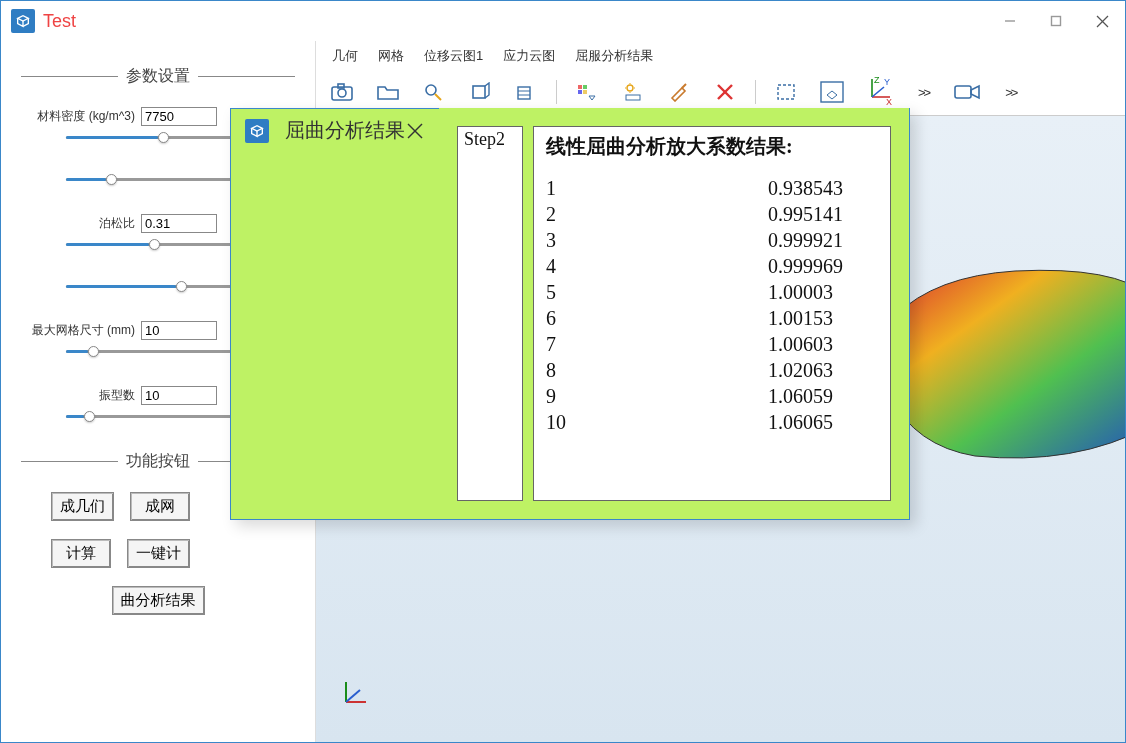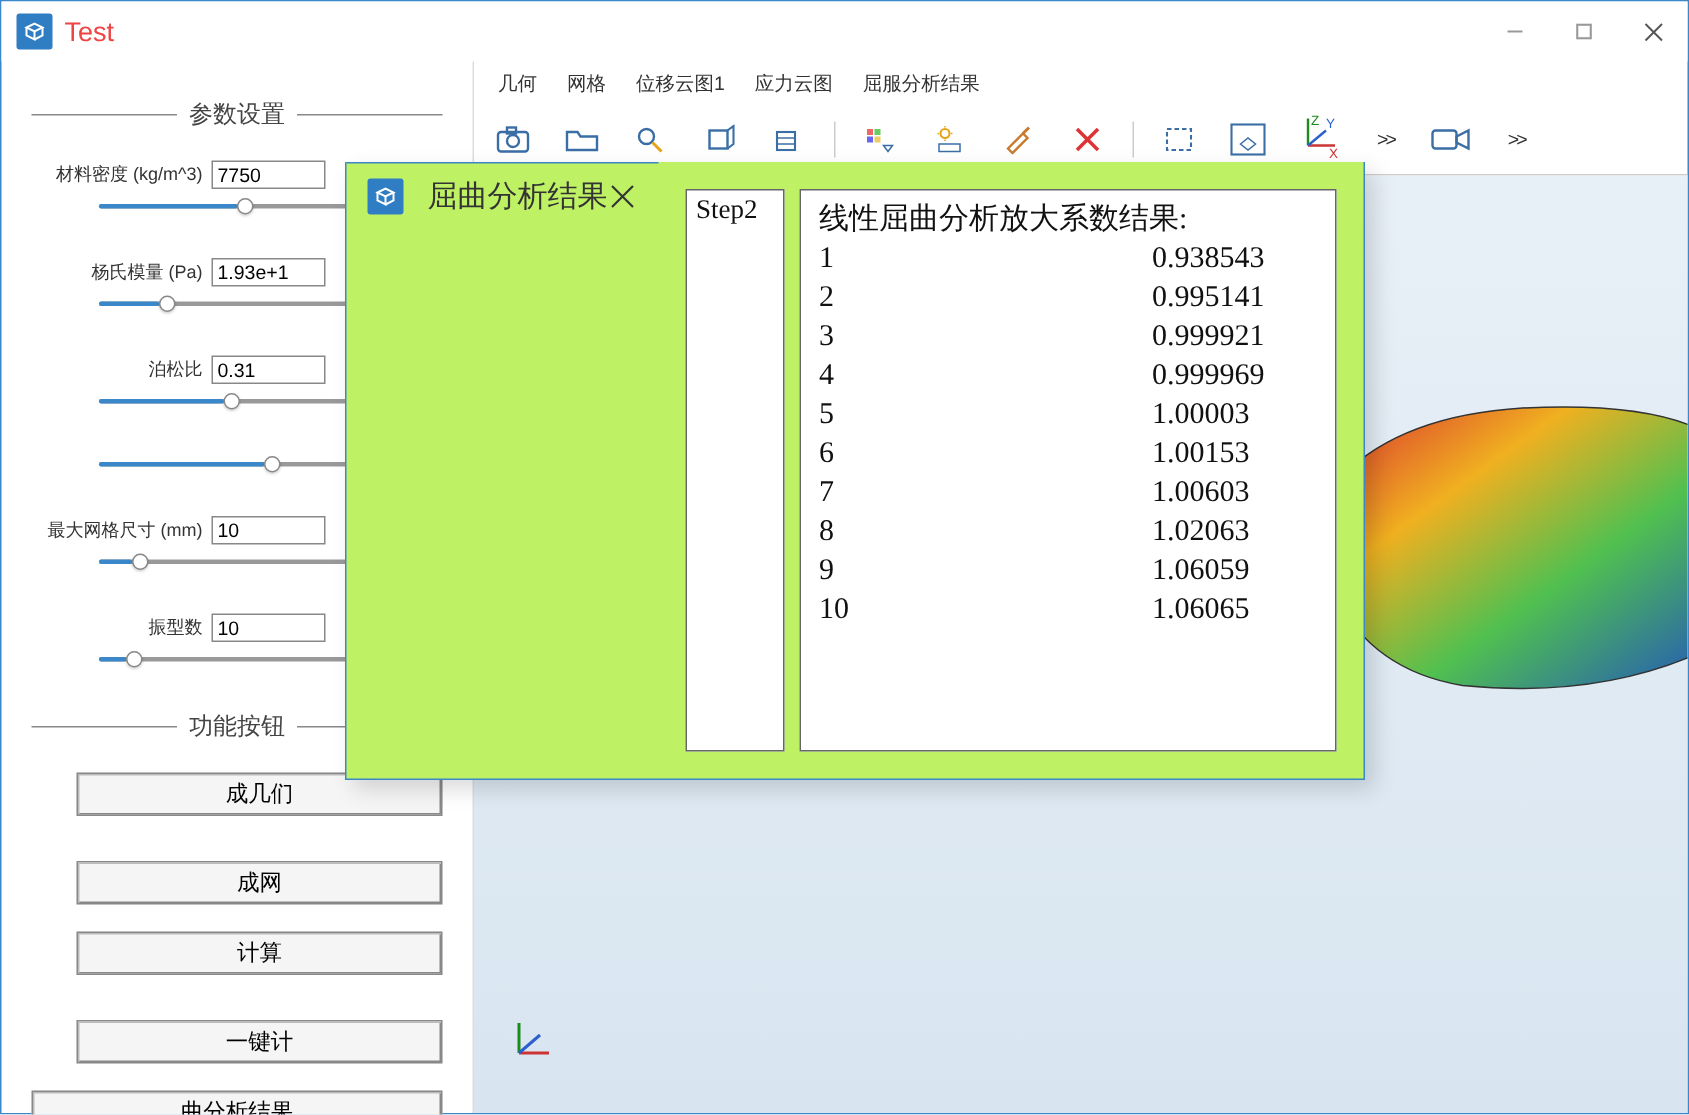--- a/index.html
+++ b/index.html
@@ -122,24 +122,23 @@
   position: absolute;
   top: -4px;
   width: 11px; height: 11px;
   background: #fff;
   border: 1px solid #888;
   border-radius: 50%;
   box-shadow: 0 1px 2px rgba(0,0,0,.2);
 }
 .button-row {
   display: flex;
-  gap: 30px;
+  gap: 16px;
   margin-bottom: 18px;
   padding-left: 30px;
-  flex-direction: column;
 }
 .button-row.center { justify-content: center; padding-left: 0; }
 .func-btn {
   border: 1px solid #888;
   background: #f5f5f5;
   padding: 4px 8px;
   font-size: 15px;
   box-shadow: 1px 1px 0 #bbb inset, -1px -1px 0 #888 inset;
   min-width: 60px;
   text-align: center;
@@ -257,21 +256,21 @@
 .results-panel {
   flex: 1;
   border: 1px solid #666;
   background: #fff;
   padding: 6px 12px;
   font-family: "SimSun", serif;
   font-size: 20px;
   line-height: 1.3;
   color: #111;
 }
-.results-header { margin-bottom: 0; }
+.results-header { margin-bottom: 16px; font-weight: bold; }
 .col-headers {
   display: flex;
 }
 .col-headers .c1 { width: 180px; }
 .results-row {
   display: flex;
 }
 .results-row .c1 { width: 222px; }
 </style>
 </head>
@@ -322,24 +321,20 @@
         <span class="param-label">材料密度 (kg/m^3)</span>
         <input class="param-input" value="7750" style="">
       </div>
       <div class="slider-wrap">
         <div class="slider-track">
             <div class="slider-fill" style="width:50%"></div>
             <div class="slider-thumb" style="left:50%"></div>
           </div>
       </div>
 
-      <div class="param-row">
-        <span class="param-label">杨氏模量 (Pa)</span>
-        <input class="param-input" value="1.93e+1" style="">
-      </div>
       <div class="slider-wrap">
         <div class="slider-track">
             <div class="slider-fill" style="width:22%"></div>
             <div class="slider-thumb" style="left:22%"></div>
           </div>
       </div>
 
       <div class="param-row">
         <span class="param-label">泊松比</span>
         <input class="param-input" value="0.31" style="">

